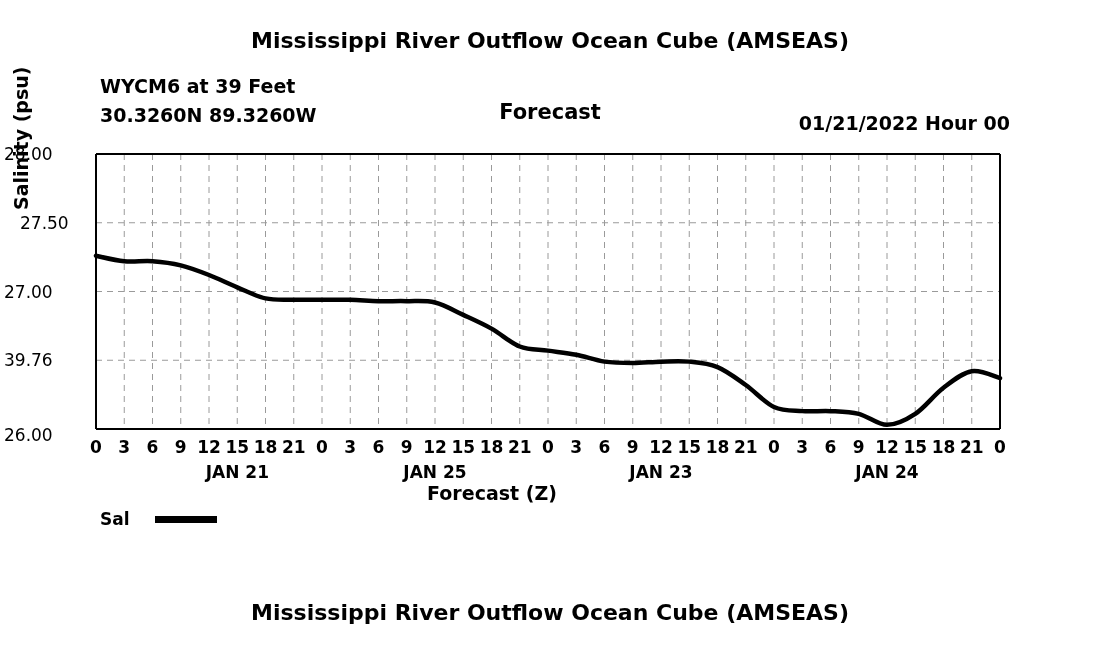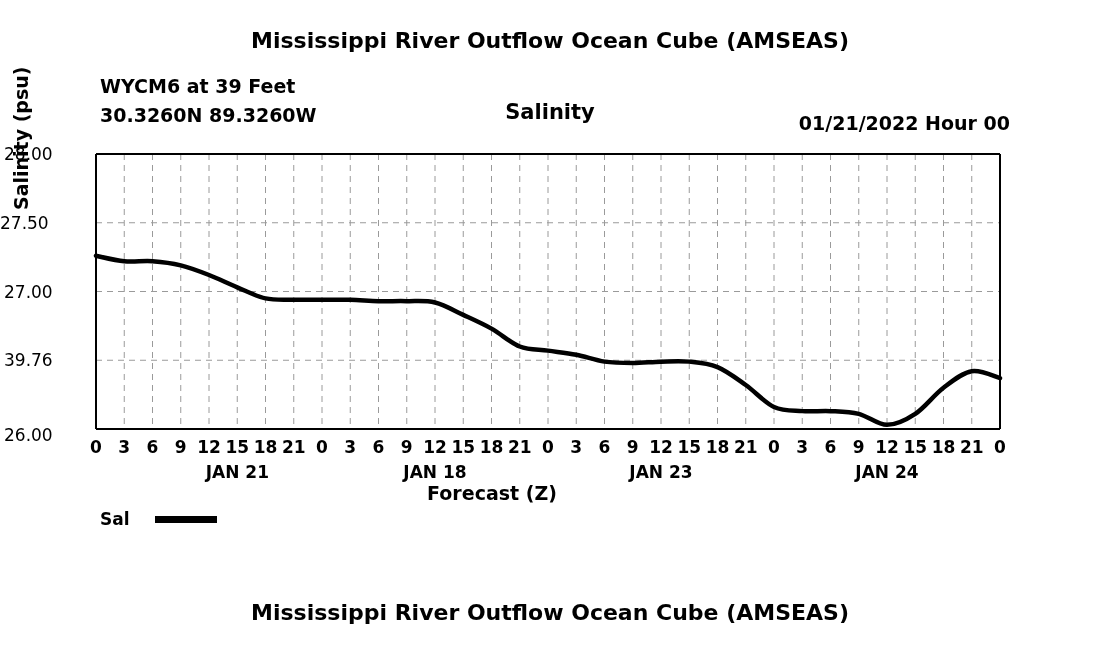--- a/index.html
+++ b/index.html
@@ -125,21 +125,21 @@
     height: 7px;
     background: #000000;
   }
 </style>
 </head>
 <body>
 
 <div class="title-top">Mississippi River Outflow Ocean Cube (AMSEAS)</div>
 <div class="station-line1">WYCM6 at 39 Feet</div>
 <div class="station-line2">30.3260N  89.3260W</div>
-<div class="subtitle">Salinity</div>
+<div class="subtitle">Forecast</div>
 <div class="runstamp">01/21/2022 Hour 00</div>
 
 <div class="ylabel">Salinity (psu)</div>
 <div class="xlabel">Forecast (Z)</div>
 
 <div class="plot-wrap">
   <svg id="plot-svg" width="1100" height="500">
       <line x1="96" y1="154" x2="96" y2="429" stroke="#9a9a9a" stroke-width="1" stroke-dasharray="6,5"></line>
       <line x1="124.25" y1="154" x2="124.25" y2="429" stroke="#9a9a9a" stroke-width="1" stroke-dasharray="6,5"></line>
       <line x1="152.5" y1="154" x2="152.5" y2="429" stroke="#9a9a9a" stroke-width="1" stroke-dasharray="6,5"></line>
@@ -181,21 +181,21 @@
       <line x1="96" y1="154" x2="1000" y2="154" stroke="#000" stroke-width="2"></line>
       <line x1="96" y1="429" x2="1000" y2="429" stroke="#000" stroke-width="2"></line>
       <line x1="96" y1="154" x2="96" y2="429" stroke="#000" stroke-width="2"></line>
       <line x1="1000" y1="154" x2="1000" y2="429" stroke="#000" stroke-width="2"></line>
       <path d="M 96.00 255.75 C 100.71 256.67, 114.83 260.33, 124.25 261.25 C 133.67 262.17, 143.08 260.56, 152.50 261.25 C 161.92 261.94, 171.33 263.08, 180.75 265.37 C 190.17 267.67, 199.58 271.33, 209.00 275.00 C 218.42 278.67, 227.83 283.48, 237.25 287.37 C 246.67 291.27, 256.08 296.31, 265.50 298.38 C 274.92 300.44, 284.33 299.52, 293.75 299.75 C 303.17 299.98, 312.58 299.75, 322.00 299.75 C 331.42 299.75, 340.83 299.52, 350.25 299.75 C 359.67 299.98, 369.08 300.90, 378.50 301.13 C 387.92 301.35, 397.33 300.90, 406.75 301.13 C 416.17 301.35, 425.58 300.21, 435.00 302.50 C 444.42 304.79, 453.83 310.52, 463.25 314.88 C 472.67 319.23, 482.08 323.35, 491.50 328.62 C 500.92 333.90, 510.33 342.83, 519.75 346.50 C 529.17 350.17, 538.58 349.25, 548.00 350.62 C 557.42 352.00, 566.83 352.92, 576.25 354.75 C 585.67 356.58, 595.08 360.25, 604.50 361.63 C 613.92 363.00, 623.33 363.00, 632.75 363.00 C 642.17 363.00, 651.58 361.85, 661.00 361.63 C 670.42 361.40, 679.83 360.71, 689.25 361.63 C 698.67 362.54, 708.08 363.23, 717.50 367.13 C 726.92 371.02, 736.33 378.35, 745.75 385.00 C 755.17 391.65, 764.58 402.65, 774.00 407.00 C 783.42 411.35, 792.83 410.44, 802.25 411.13 C 811.67 411.81, 821.08 410.67, 830.50 411.13 C 839.92 411.58, 849.33 411.58, 858.75 413.88 C 868.17 416.17, 877.58 424.87, 887.00 424.87 C 896.42 424.87, 905.83 420.06, 915.25 413.88 C 924.67 407.69, 934.08 394.85, 943.50 387.75 C 952.92 380.65, 962.33 372.85, 971.75 371.25 C 981.17 369.65, 995.29 376.98, 1000.00 378.12" fill="none" stroke="#000000" stroke-width="4.5" stroke-linejoin="round" stroke-linecap="round"></path>
     </svg>
 </div>
 
 <div id="ytick-layer">
     <div class="ytick" style="left: 4px; top: 144px;">28.00</div>
-    <div class="ytick" style="left: 0; top: 212.75px;">27.50</div>
+    <div class="ytick" style="left: 20px; top: 212.75px;">27.50</div>
     <div class="ytick" style="left: 4px; top: 281.5px;">27.00</div>
     <div class="ytick" style="left: 4px; top: 350.25px;">39.76</div>
     <div class="ytick" style="left: 4px; top: 425px;">26.00</div>
   </div>
 <div id="xtick-layer">
     <div class="xtick" style="left: 84px; top: 437px;">0</div>
     <div class="xtick" style="left: 112.25px; top: 437px;">3</div>
     <div class="xtick" style="left: 140.5px; top: 437px;">6</div>
     <div class="xtick" style="left: 168.75px; top: 437px;">9</div>
     <div class="xtick" style="left: 197px; top: 437px;">12</div>
@@ -223,21 +223,21 @@
     <div class="xtick" style="left: 818.5px; top: 437px;">6</div>
     <div class="xtick" style="left: 846.75px; top: 437px;">9</div>
     <div class="xtick" style="left: 875px; top: 437px;">12</div>
     <div class="xtick" style="left: 903.25px; top: 437px;">15</div>
     <div class="xtick" style="left: 931.5px; top: 437px;">18</div>
     <div class="xtick" style="left: 959.75px; top: 437px;">21</div>
     <div class="xtick" style="left: 988px; top: 437px;">0</div>
   </div>
 <div id="day-layer">
     <div class="daylabel" style="left: 149px; top: 462px; text-align: right;">JAN 21</div>
-    <div class="daylabel" style="left: 375px; top: 462px;">JAN 18</div>
+    <div class="daylabel" style="left: 375px; top: 462px;">JAN 25</div>
     <div class="daylabel" style="left: 601px; top: 462px;">JAN 23</div>
     <div class="daylabel" style="left: 827px; top: 462px;">JAN 24</div>
   </div>
 
 <div class="legend-label">Sal</div>
 <div class="legend-swatch"></div>
 
 <div class="title-bottom">Mississippi River Outflow Ocean Cube (AMSEAS)</div>
 
 </body></html>

